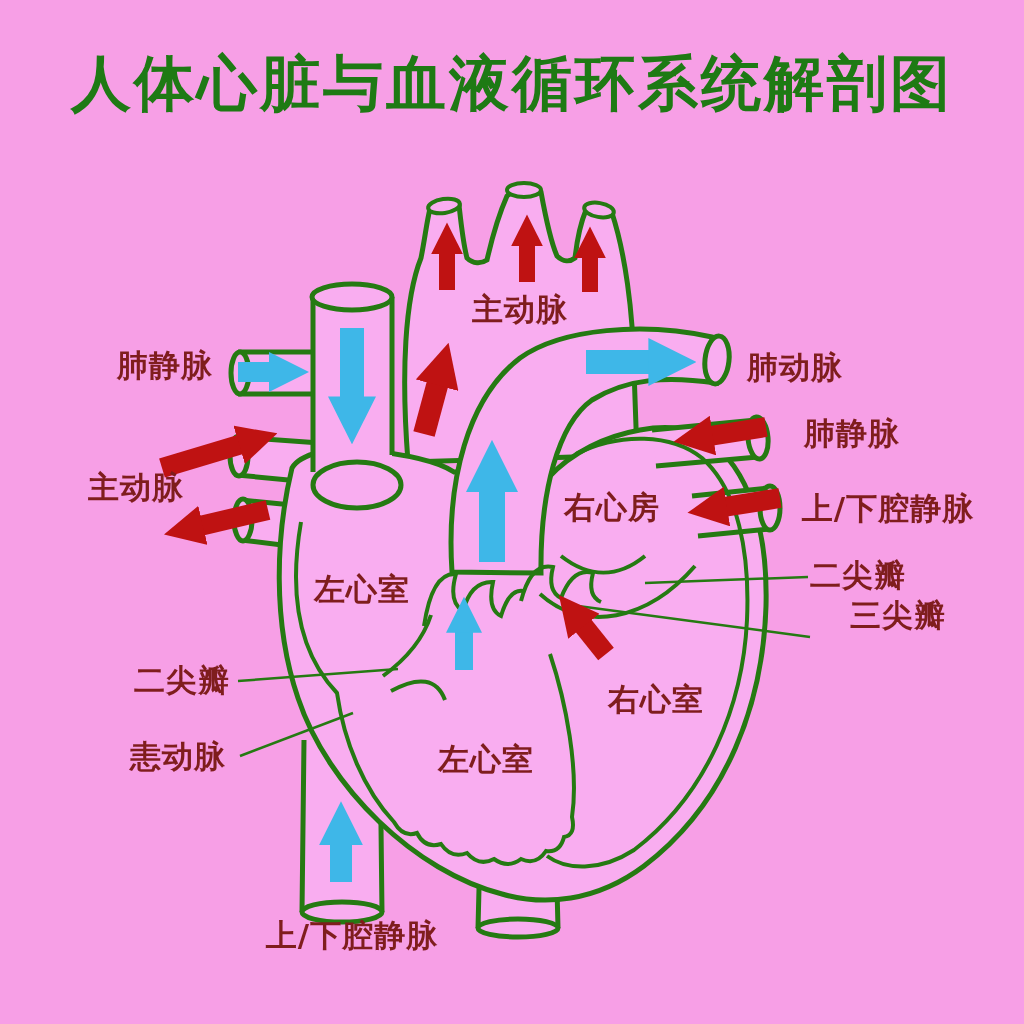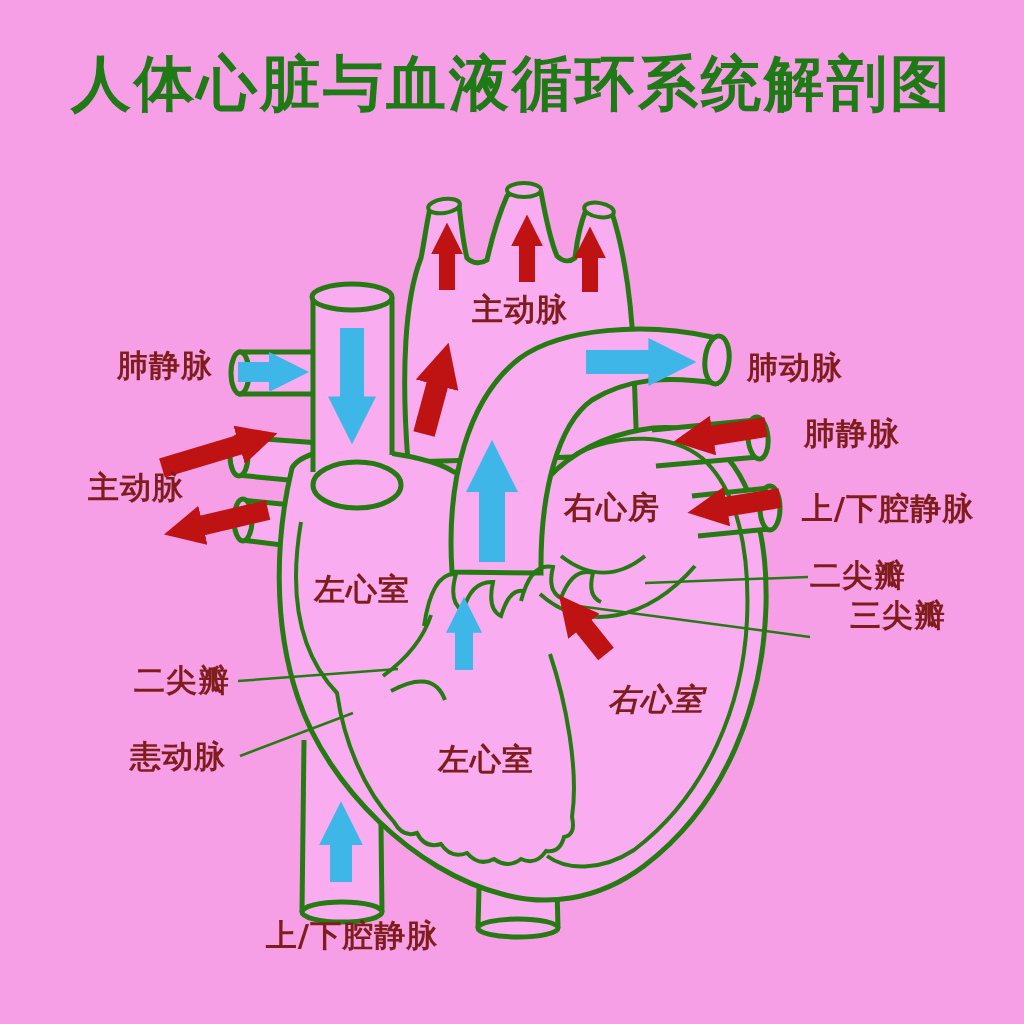--- a/index.html
+++ b/index.html
@@ -186,16 +186,16 @@
   <div class="lbl" style="left:795px;top:368px;">肺动脉</div>
   <div class="lbl" style="left:852px;top:434px;">肺静脉</div>
   <div class="lbl" style="left:888px;top:509px;">上/下腔静脉</div>
   <div class="lbl" style="left:612px;top:508px;">右心房</div>
   <div class="lbl" style="left:858px;top:576px;">二尖瓣</div>
   <div class="lbl" style="left:862px;top:616px;margin-left:36px;">三尖瓣</div>
   <div class="lbl" style="left:362px;top:590px;">左心室</div>
   <div class="lbl" style="left:182px;top:681px;">二尖瓣</div>
   <div class="lbl" style="left:178px;top:757px;font-family:Liberation Mono, monospace;">恚动脉</div>
   <div class="lbl" style="left:486px;top:760px;">左心室</div>
-  <div class="lbl" style="left:656px;top:700px;font-style:italic;">右心室</div>
+  <div class="lbl" style="left:656px;top:700px;">右心室</div>
   <div class="lbl" style="left:352px;top:936px;">上/下腔静脉</div>
 
 </div>
 
 </body></html>

